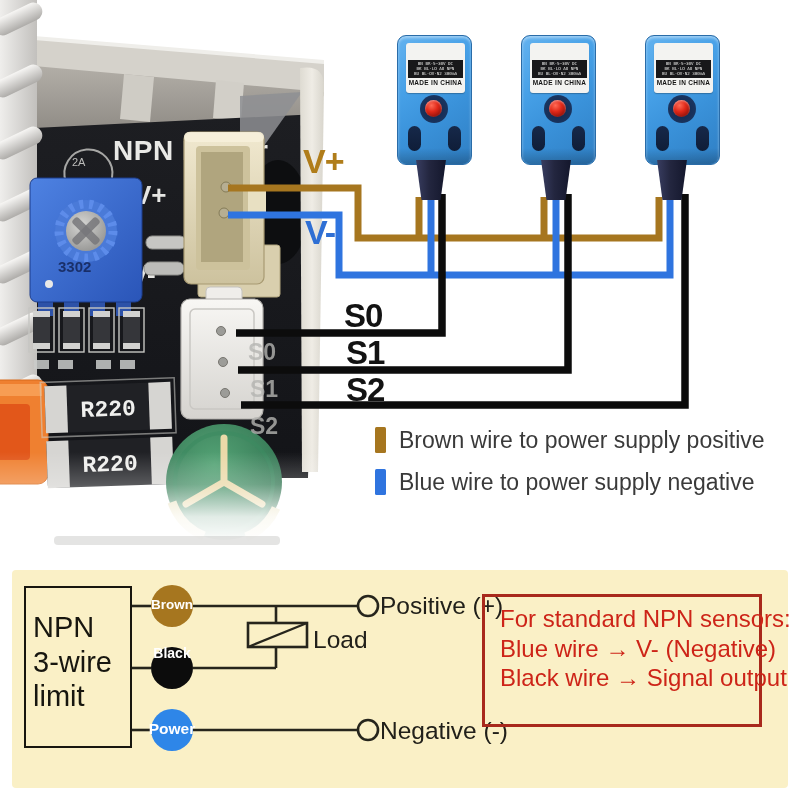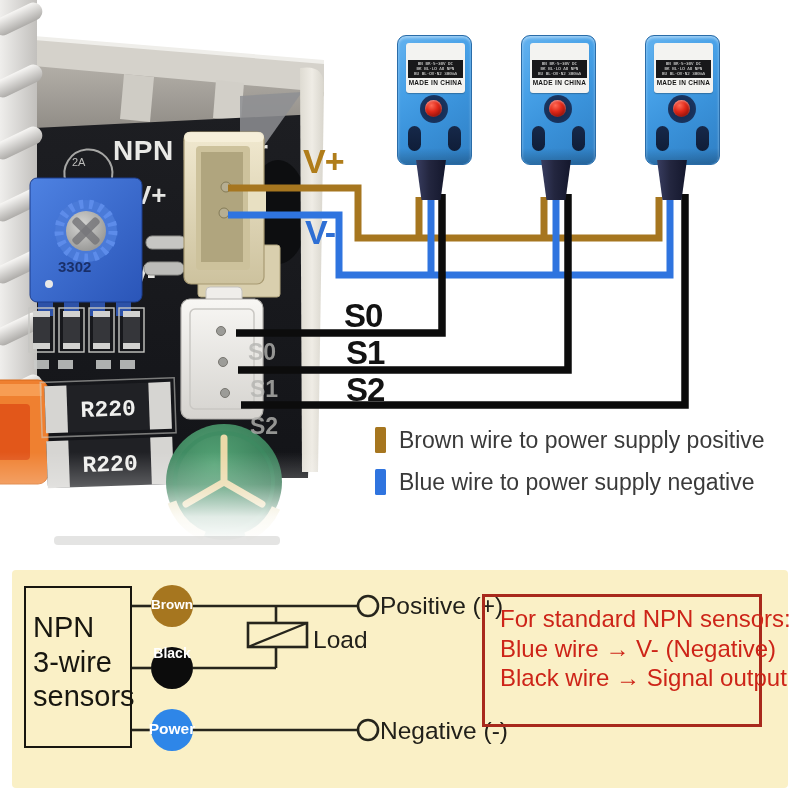--- a/index.html
+++ b/index.html
@@ -369,21 +369,21 @@
       <circle cx="160" cy="98" r="21" style="fill:var(--c-black)"></circle>
       <circle cx="160" cy="160" r="21" fill="#2e86e8"></circle>
       <circle cx="356" cy="36" r="10" style="fill:var(--c-panel_bg)" stroke="#26251c" stroke-width="2.6"></circle>
       <circle cx="356" cy="160" r="10" style="fill:var(--c-panel_bg)" stroke="#26251c" stroke-width="2.6"></circle>
     </svg>
 
     <div class="npn-box"></div>
     <div class="npn-lines">
       <div>NPN</div>
       <div>3-wire</div>
-      <div>sensors</div>
+      <div>limit</div>
     </div>
 
     <div class="dot-label dot-brown">Brown</div>
     <div class="dot-label dot-black">Black</div>
     <div class="dot-label dot-blue">Power</div>
 
     <div class="sch-text load-label">Load</div>
     <div class="sch-text pos-label">Positive (+)</div>
     <div class="sch-text neg-label">Negative (-)</div>
 

